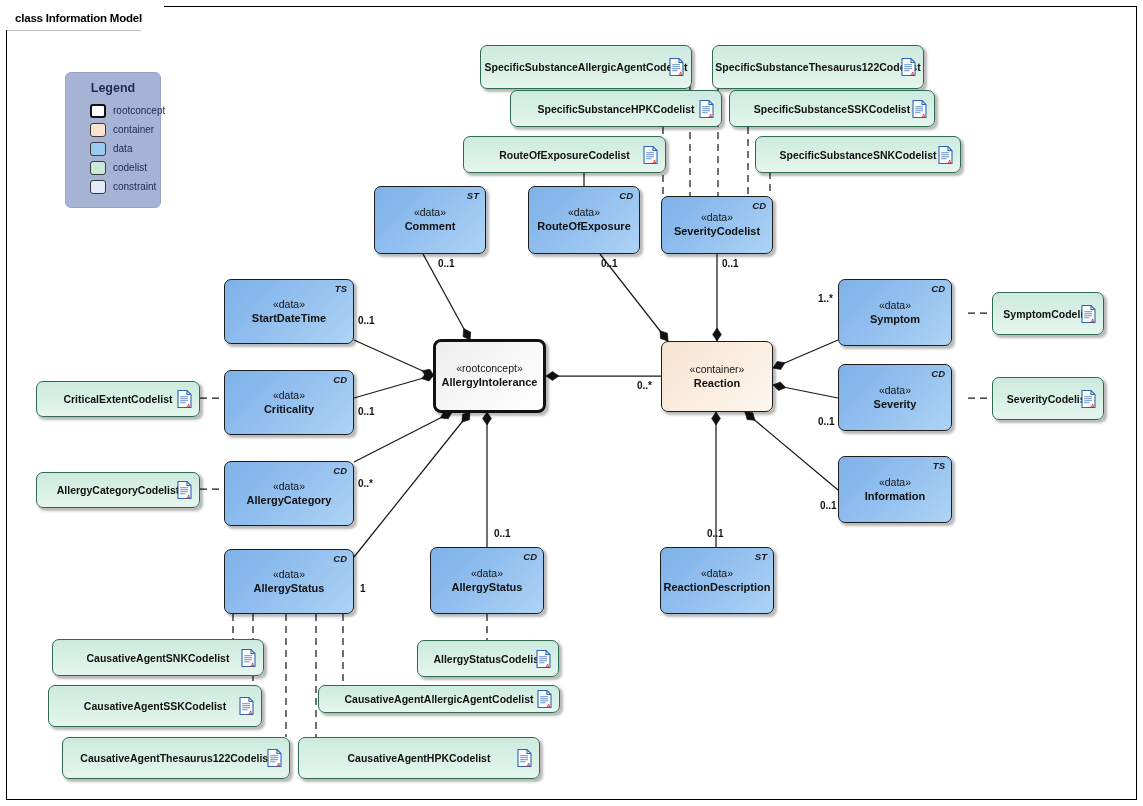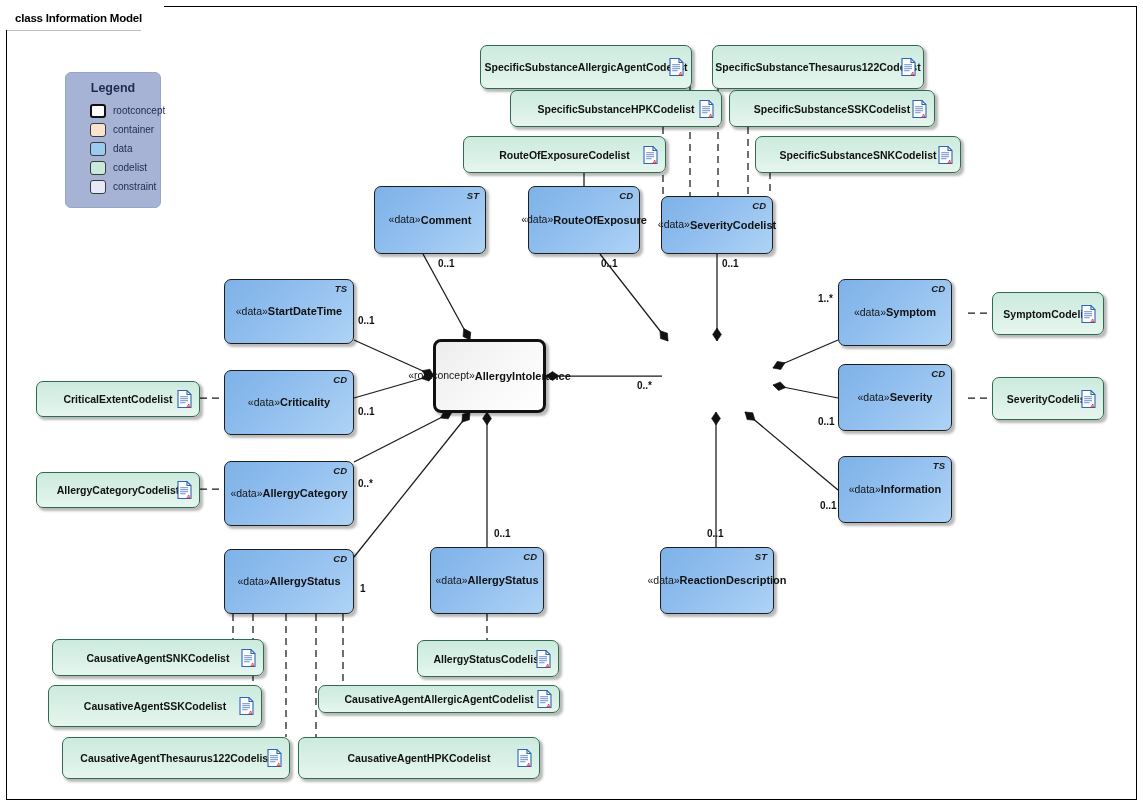--- a/index.html
+++ b/index.html
@@ -47,21 +47,21 @@
   }
   #frame-tab svg { position: absolute; left: 0; top: 0; }
 
   
   .node {
     position: absolute;
     border-radius: 7px;
     border: 1.2px solid #1b1b1b;
     box-shadow: 2.5px 2.5px 2.5px rgba(0,0,0,0.28);
     display: flex;
-    flex-direction: row;
+    flex-direction: column;
     align-items: center;
     justify-content: center;
     text-align: center;
     z-index: 3;
   }
 
   
   .node.data {
     background: linear-gradient(135deg, #7eb2e8 0%, #8fbdee 40%, #aed3f5 100%);
     border-color: #1d1d1d;
@@ -595,19 +595,23 @@
     <span class="stereotype">«data»</span>
     <span class="clsname">Information</span>
   </div>
 
   <div class="node data" style="left:660px; top:547px; width:114px; height:67px;">
     <span class="corner-tag">ST</span>
     <span class="stereotype">«data»</span>
     <span class="clsname">ReactionDescription</span>
   </div>
 
+  <div class="node container" style="left:661px; top:341px; width:112px; height:71px;">
+    <span class="stereotype">«container»</span>
+    <span class="clsname">Reaction</span>
+  </div>
 
   <div class="node rootconcept" style="left:433px; top:339px; width:113px; height:74px;">
     <span class="stereotype">«rootconcept»</span>
     <span class="clsname">AllergyIntolerance</span>
   </div>
 
 </div>
 
 </body></html>

